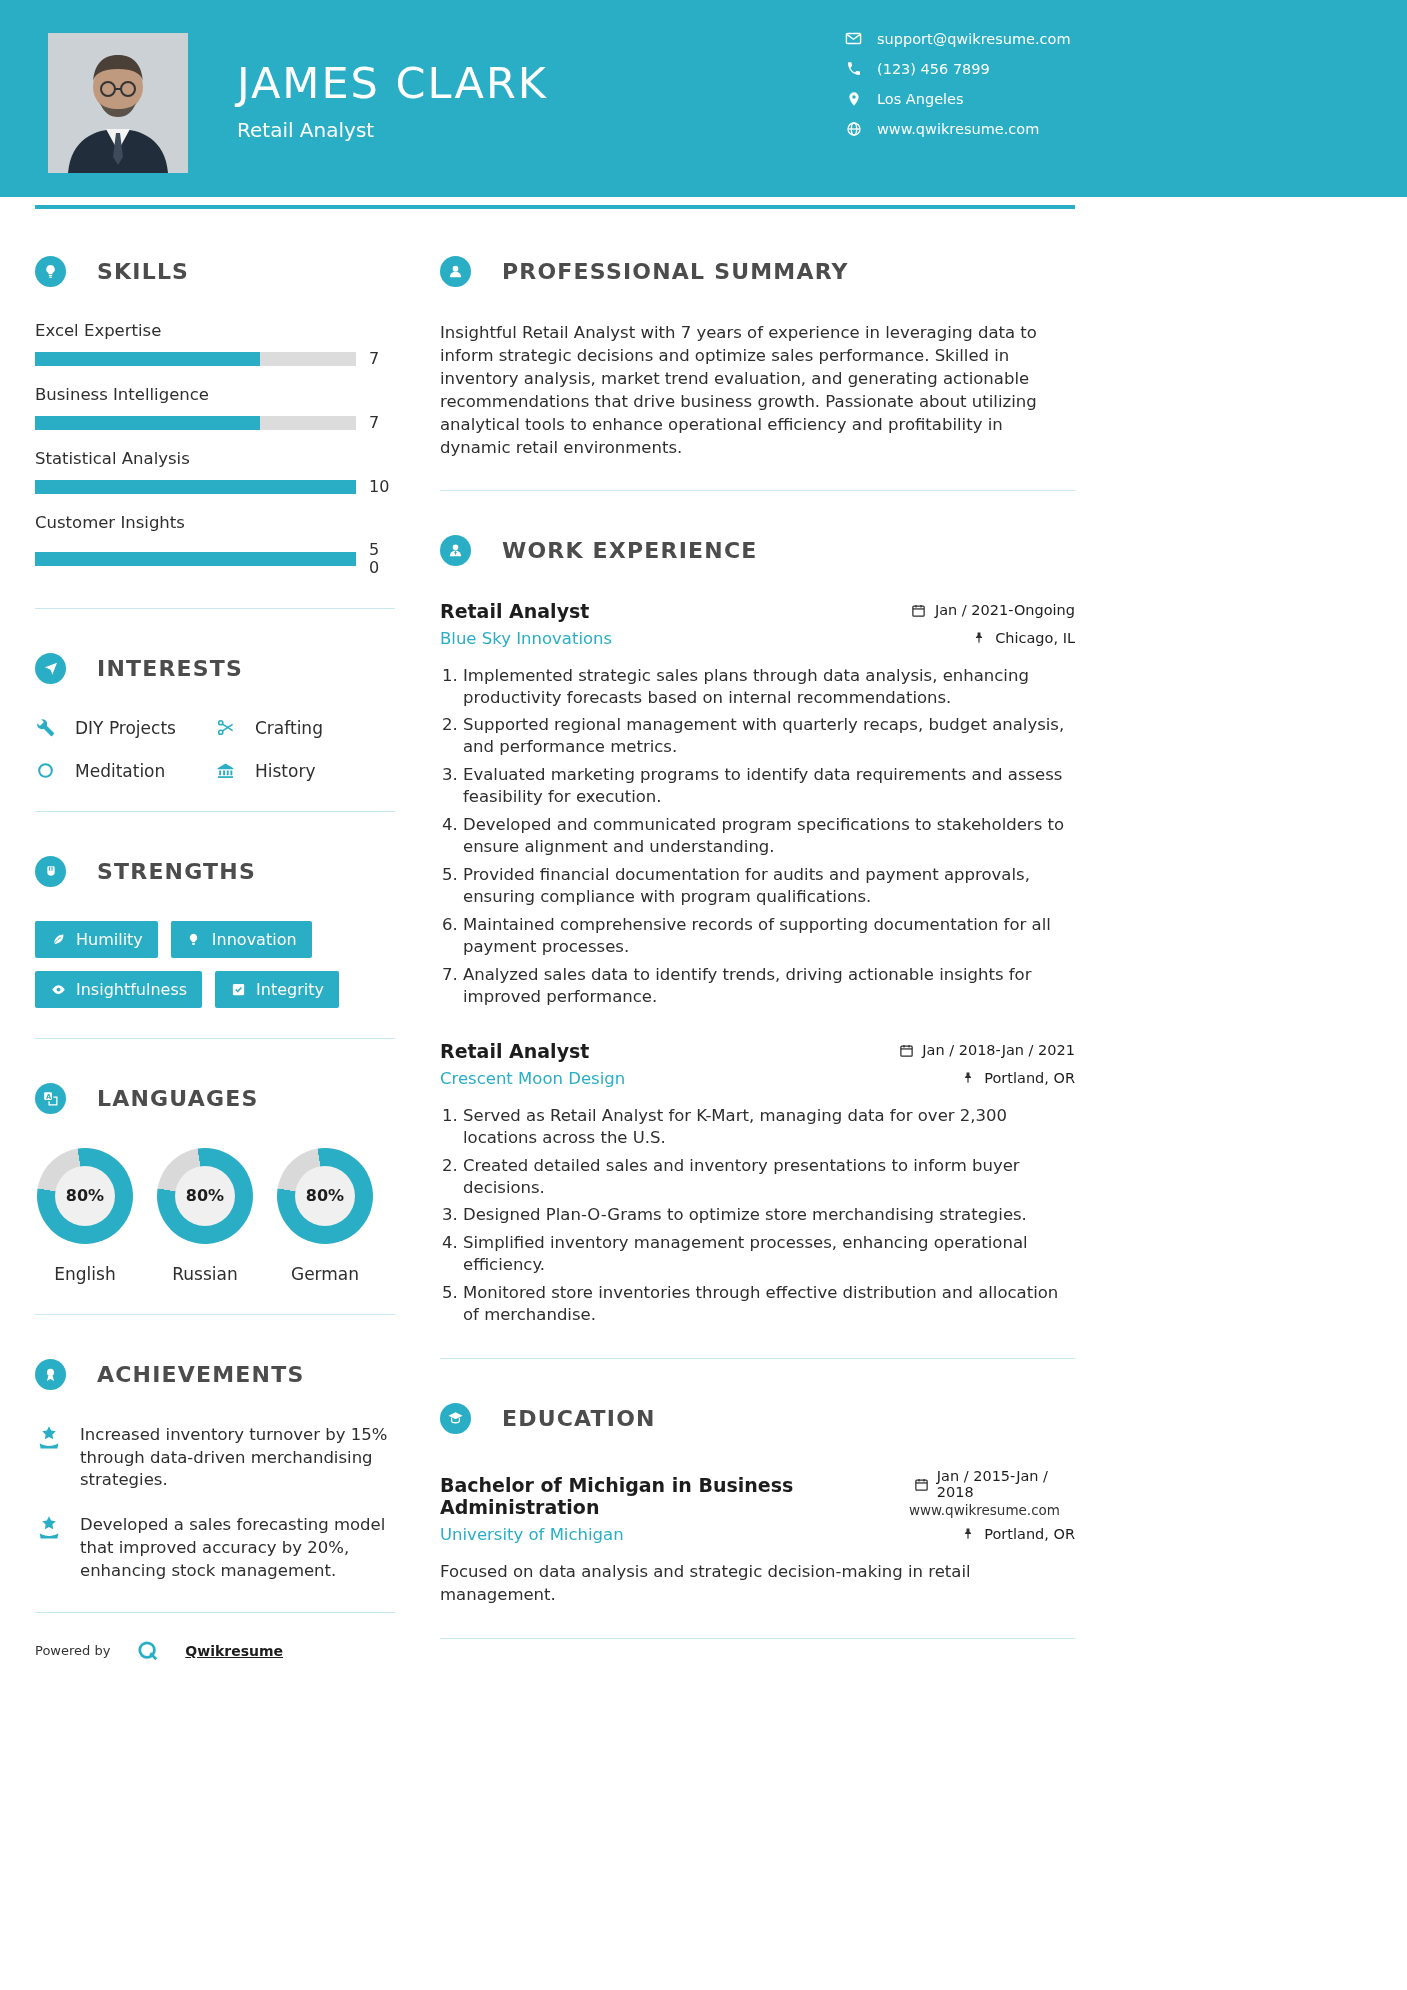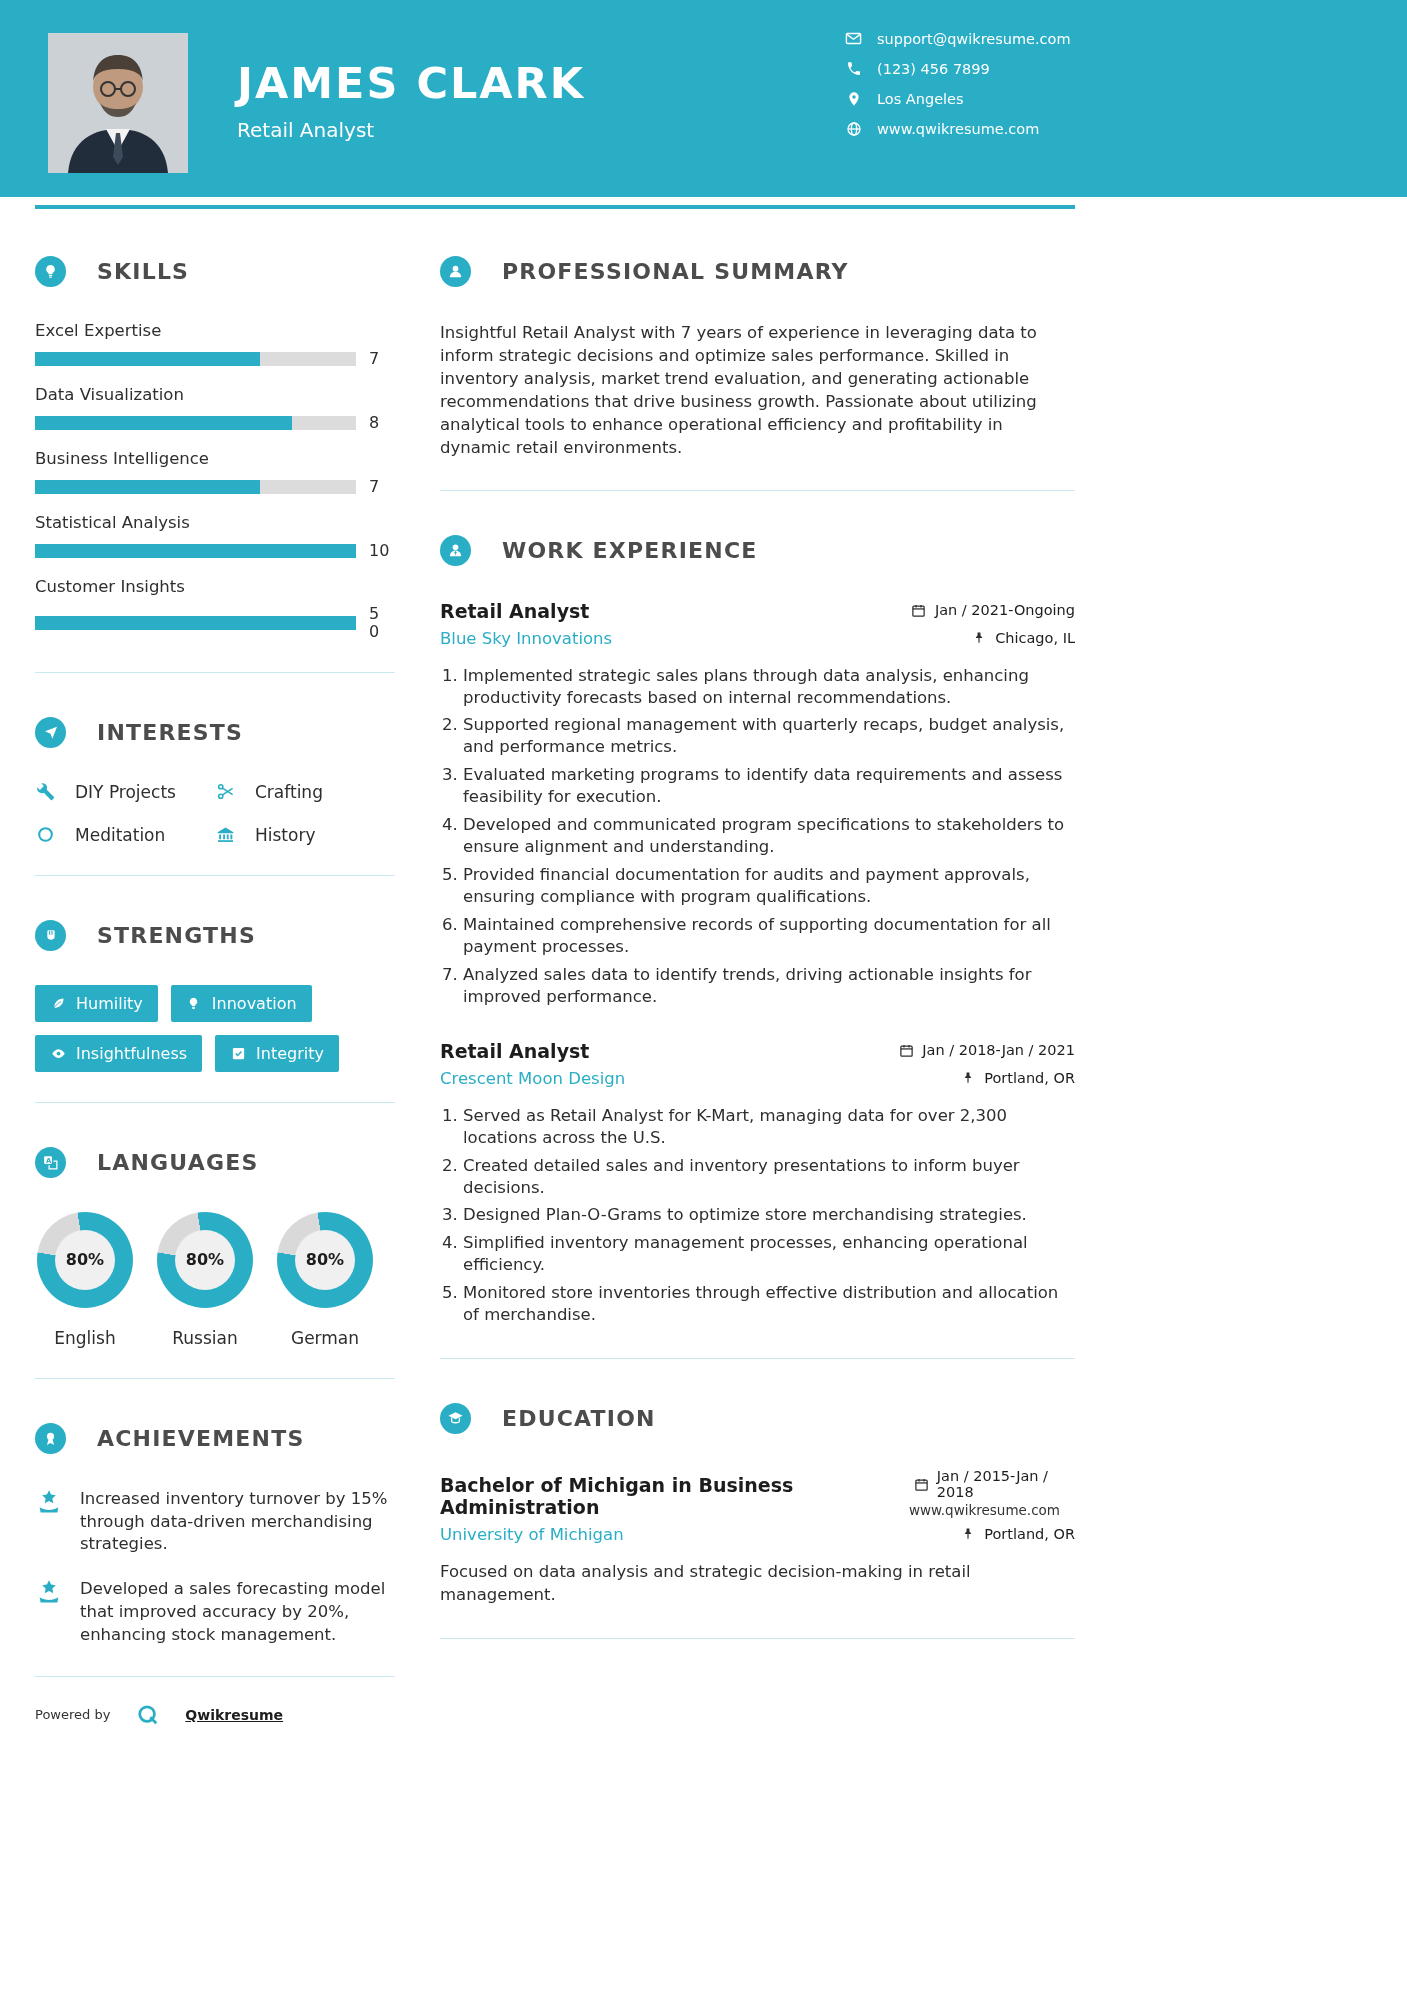--- a/index.html
+++ b/index.html
@@ -12,21 +12,21 @@
   *{box-sizing:border-box;}
   html,body{margin:0;padding:0;background:#fff;}
   body{font-family:"DejaVu Sans", sans-serif;color:var(--ink);}
   svg text{font-family:"DejaVu Sans", sans-serif;}
   .page{position:relative;width:1407px;height:1990px;background:#fff;overflow:hidden;}
 
   
   .header{position:relative;width:100%;height:197px;background:var(--accent);}
   .photo{position:absolute;left:48px;top:33px;width:140px;height:140px;overflow:hidden;background:#cdd2d6;}
   .name-block{position:absolute;left:237px;top:58px;color:#fff;}
-  .name-block h1{margin:0;font-size:43px;font-weight:700;letter-spacing:2px;color:#fff;}
+  .name-block h1{margin:0;font-size:43px;font-weight:400;letter-spacing:2px;color:#fff;}
   .header-job{margin-top:10px;font-size:20px;color:#fff;}
   .contacts{position:absolute;left:845px;top:30px;margin:0;padding:0;list-style:none;}
   .contacts li{display:flex;align-items:center;gap:15px;margin-bottom:13px;color:#fff;font-size:14.5px;}
   .cicon{width:17px;height:17px;flex:none;display:flex;align-items:center;justify-content:center;}
   .header-rule{position:absolute;left:35px;top:205px;width:1040px;height:4px;background:var(--accent);}
 
   
   .content{display:flex;gap:45px;padding:45px 0 0 35px;align-items:flex-start;}
   .sidebar{width:360px;flex:none;}
   .main{width:635px;flex:none;}
@@ -172,29 +172,20 @@
         <div class="skill">
           <div class="skill-label">Excel Expertise</div>
           <div class="skill-row">
             <div class="bar">
                 <div class="fill" style="width: 70%;"></div>
               </div>
             <div class="skill-val">7</div>
           </div>
         </div>
         <div class="skill">
-          <div class="skill-label">Data Visualization</div>
-          <div class="skill-row">
-            <div class="bar">
-                <div class="fill" style="width: 80%;"></div>
-              </div>
-            <div class="skill-val">8</div>
-          </div>
-        </div>
-        <div class="skill">
           <div class="skill-label">Business Intelligence</div>
           <div class="skill-row">
             <div class="bar">
                 <div class="fill" style="width: 70%;"></div>
               </div>
             <div class="skill-val">7</div>
           </div>
         </div>
         <div class="skill">
           <div class="skill-label">Statistical Analysis</div>

